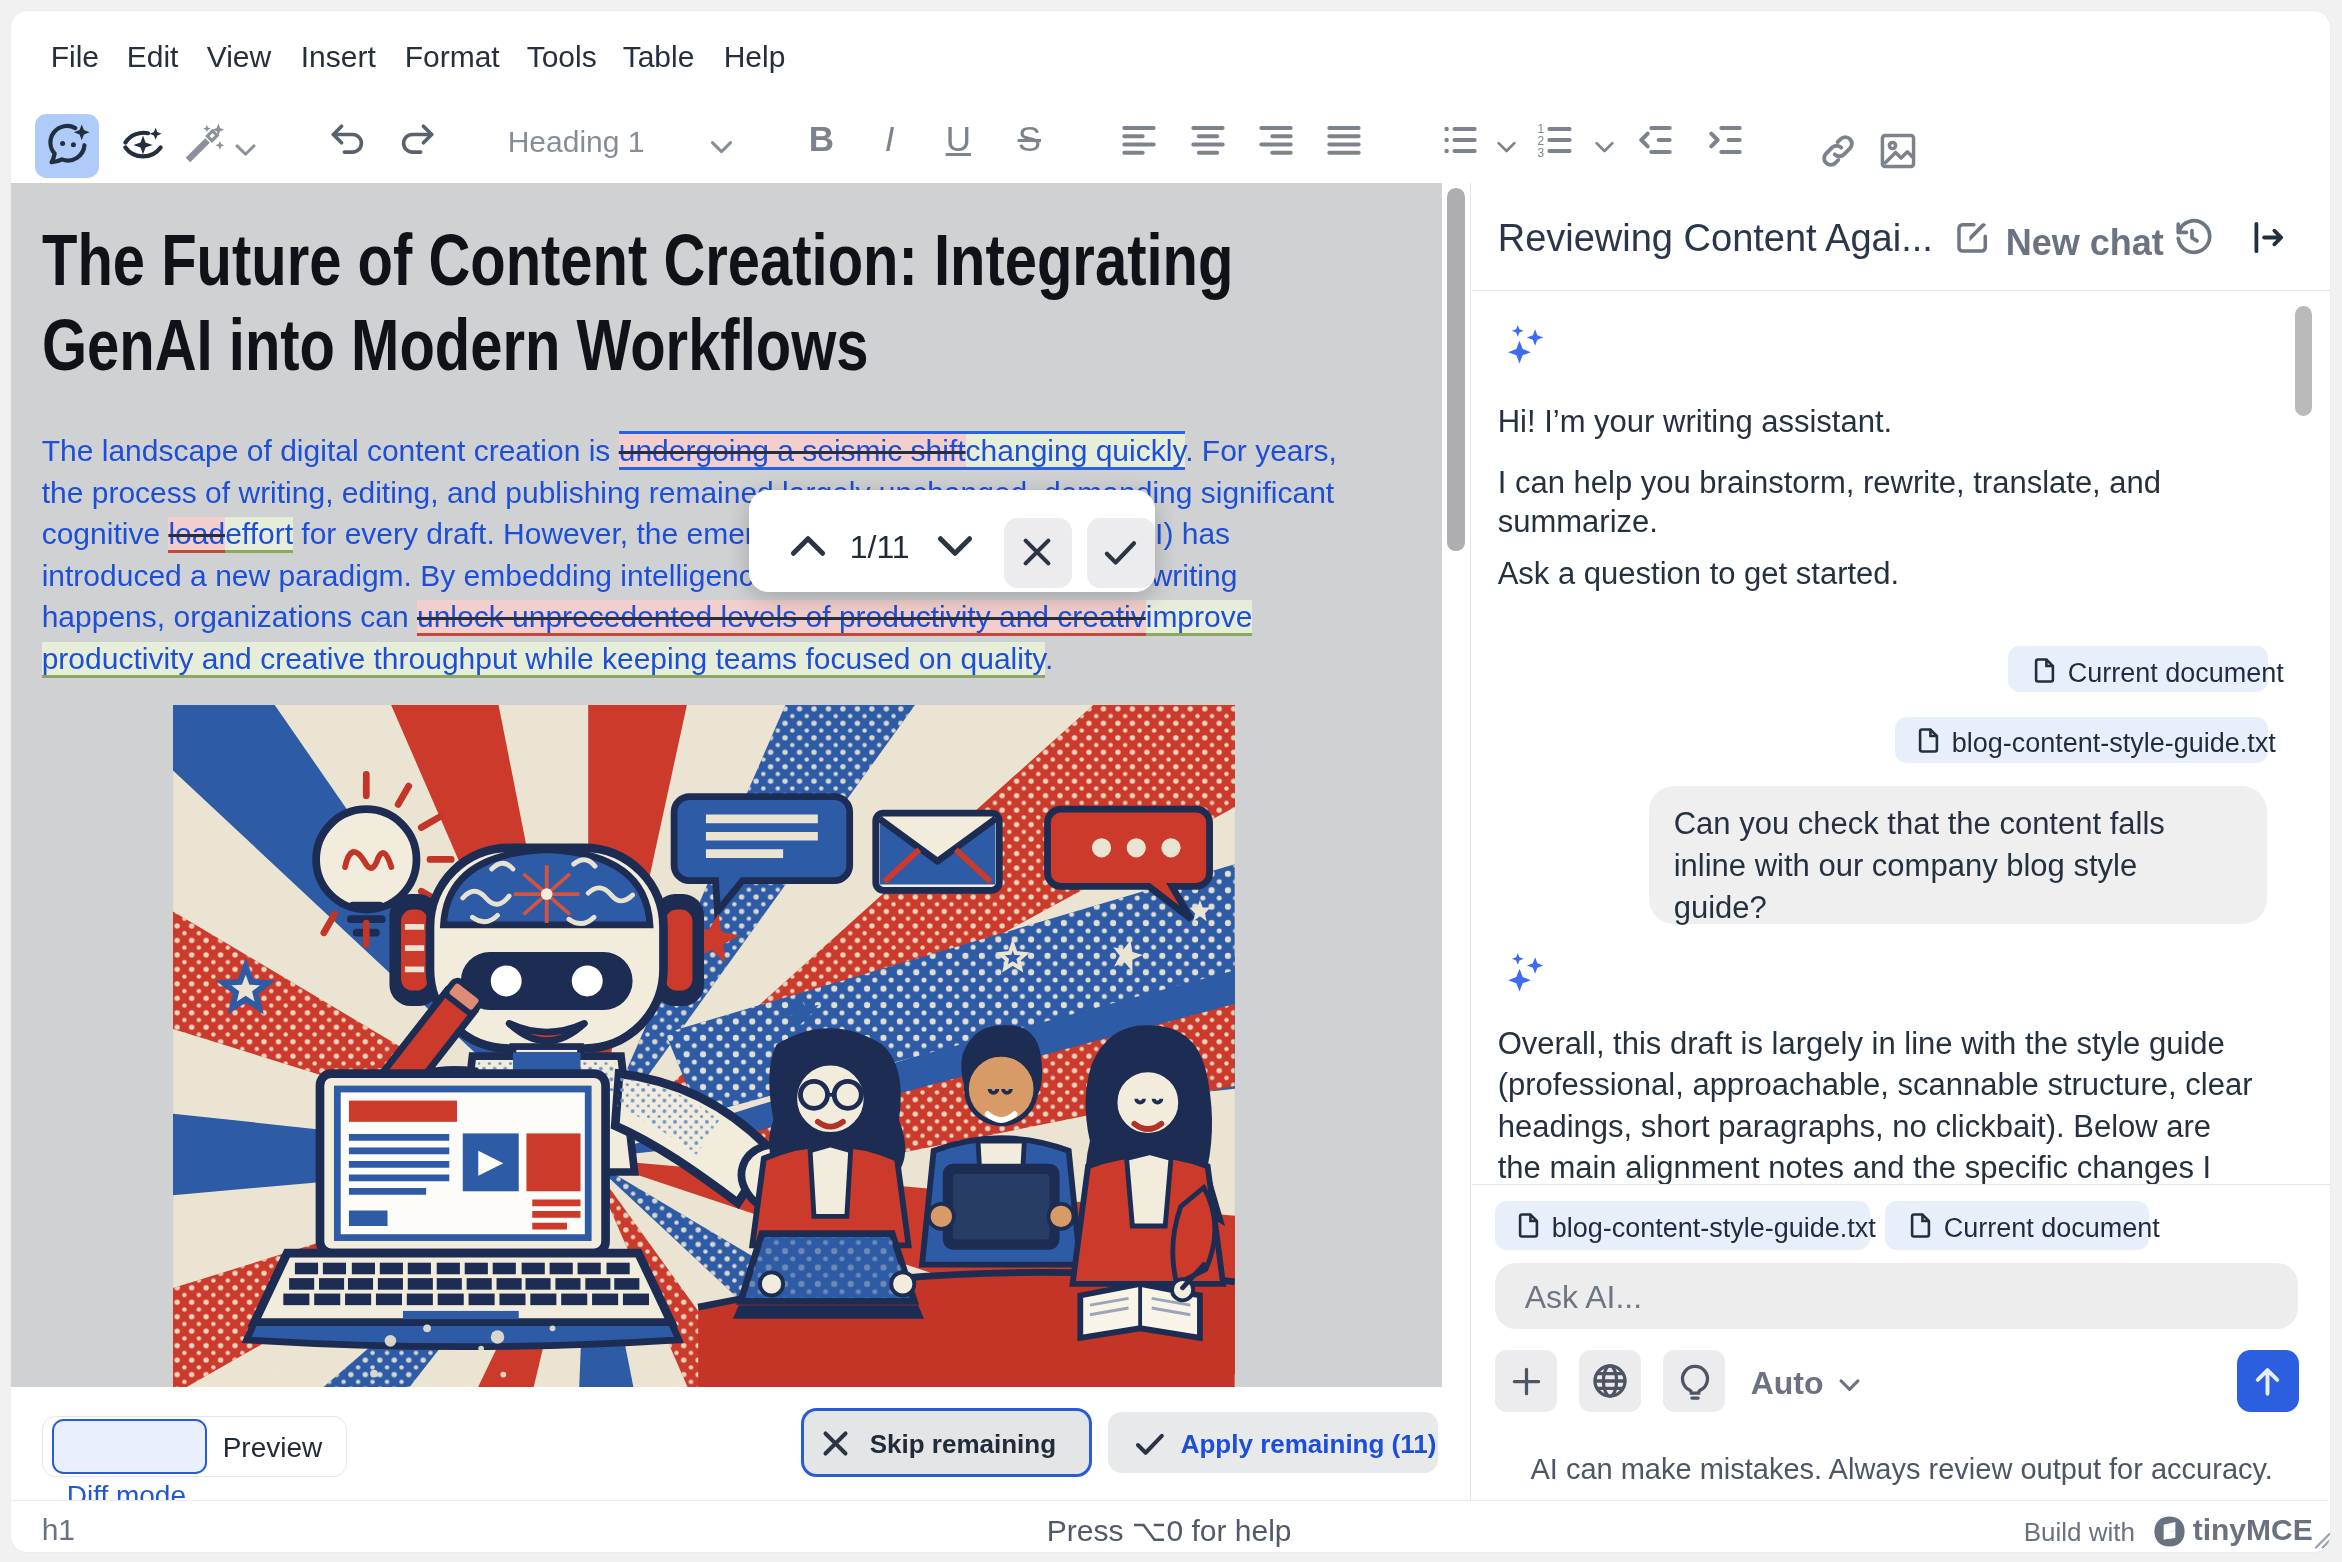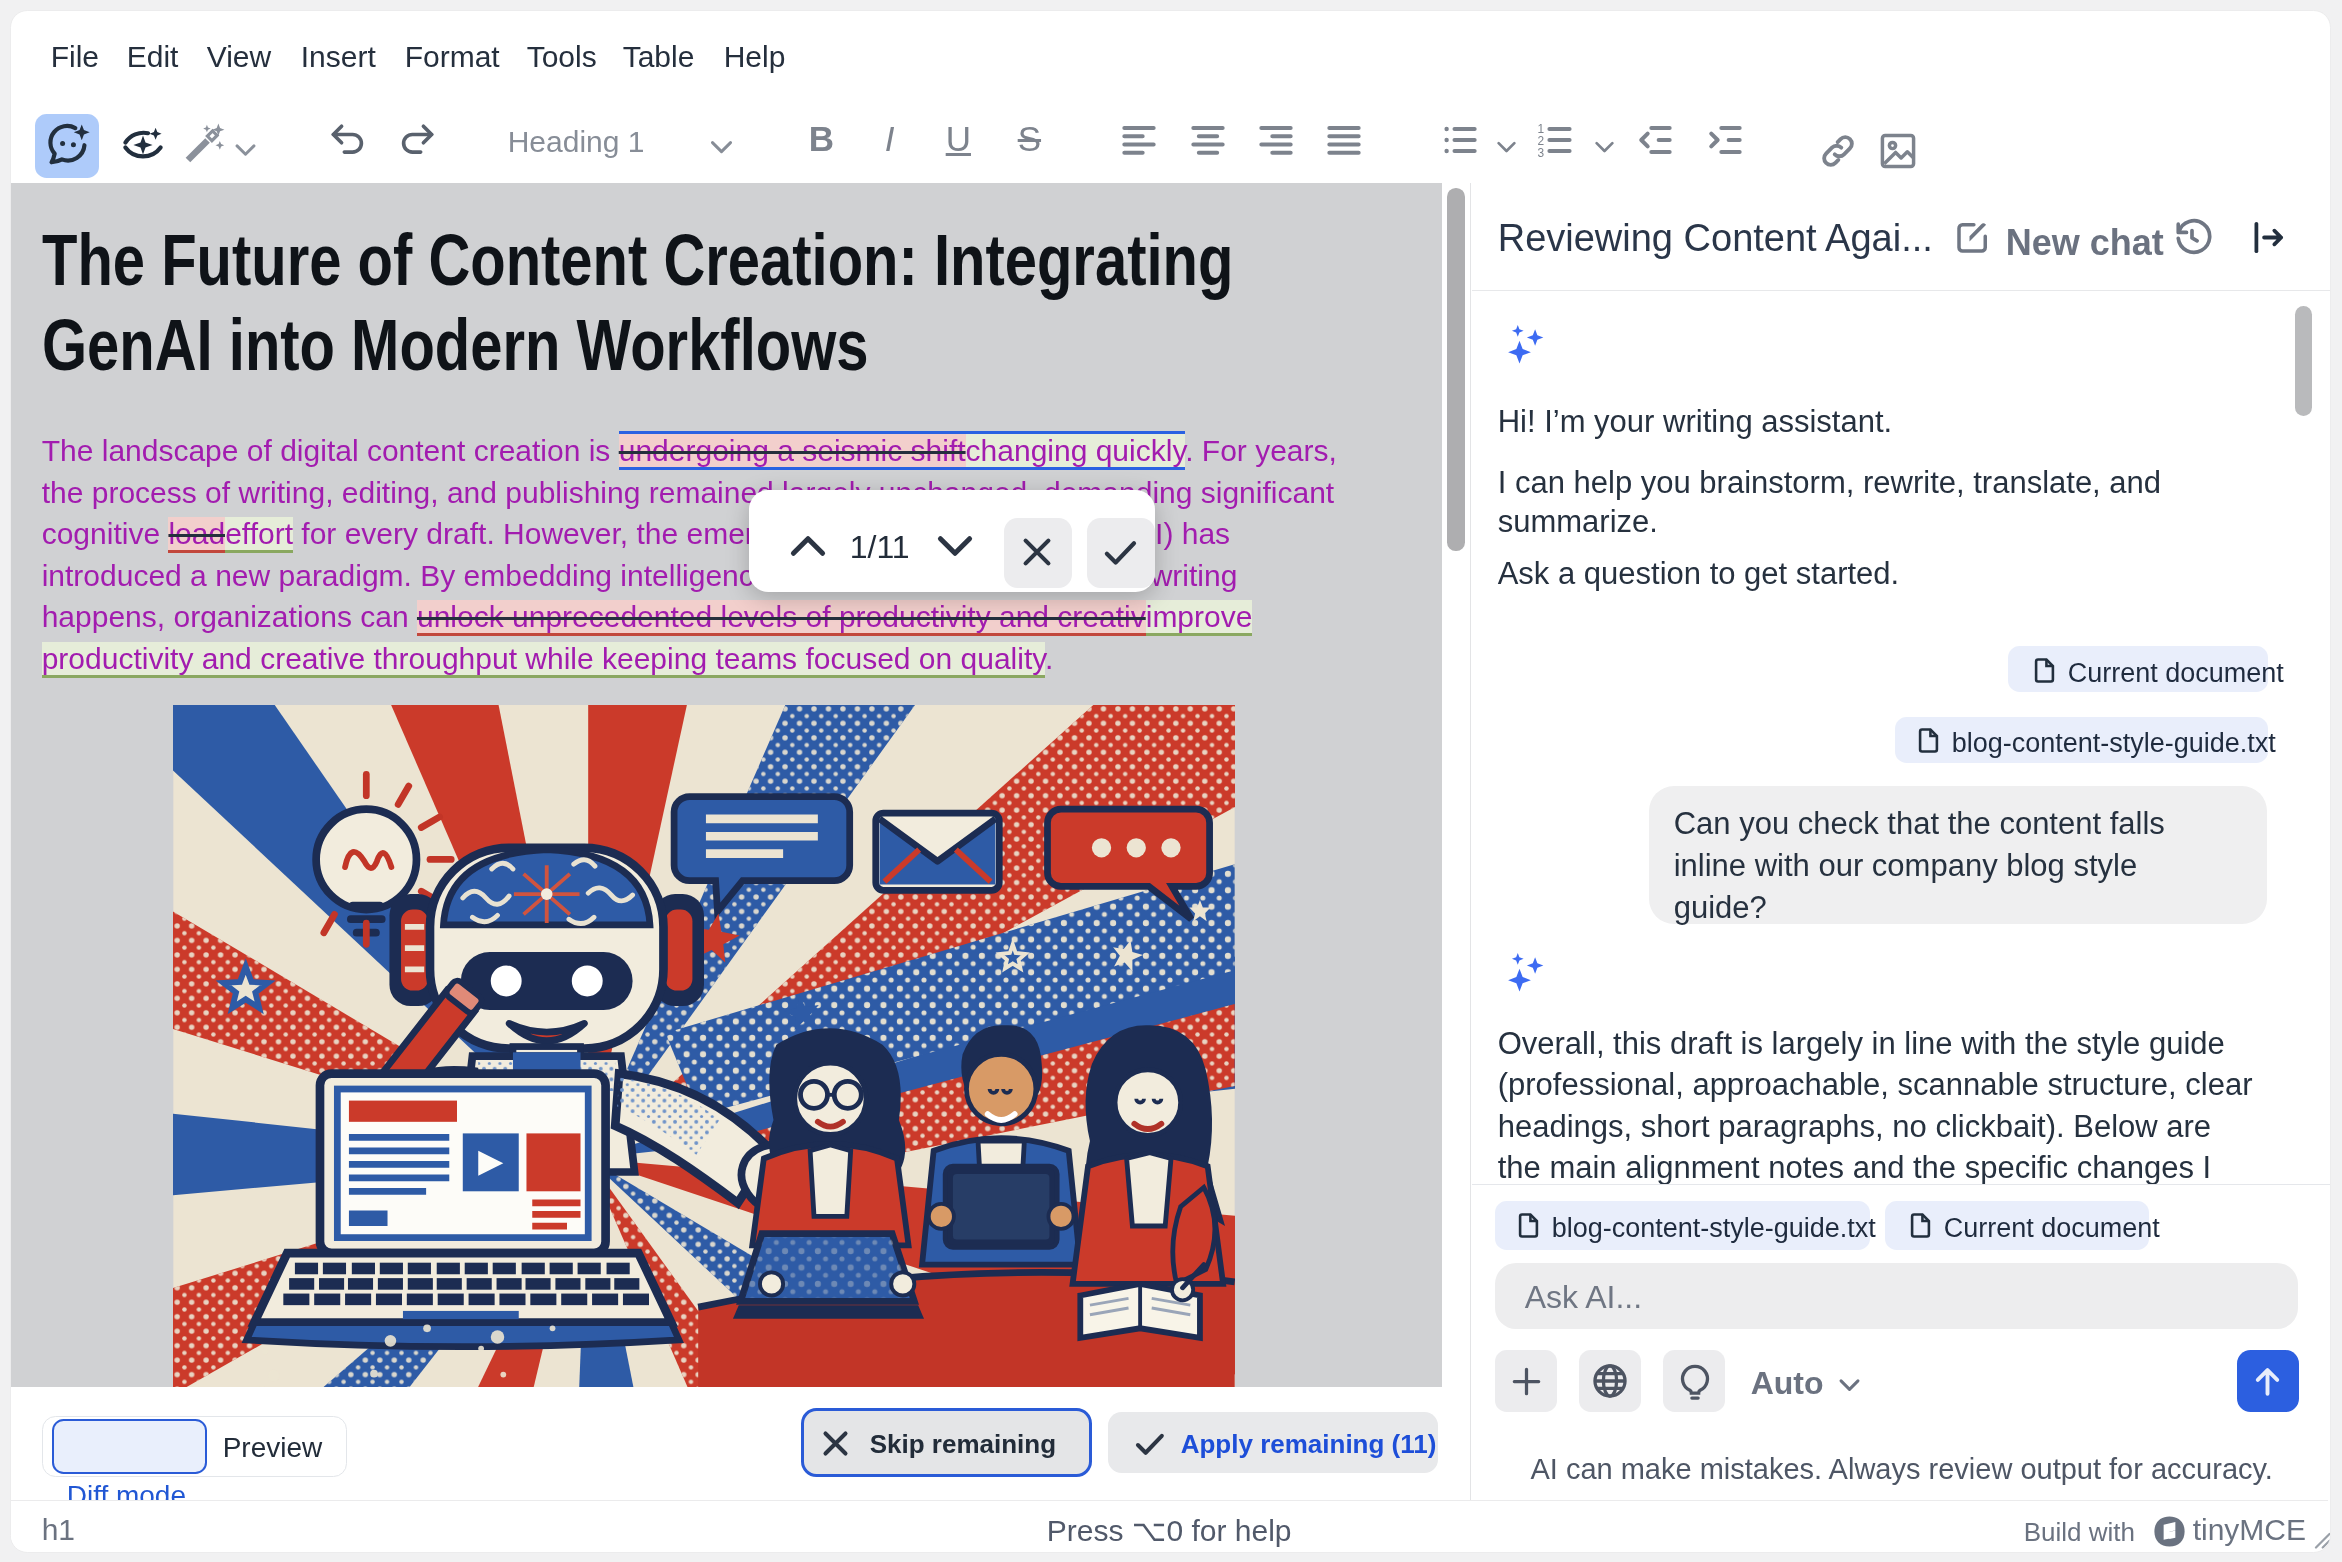--- a/index.html
+++ b/index.html
@@ -2,21 +2,21 @@
 <html><head>
 <meta charset="utf-8">
 <style>
 * { margin:0; padding:0; box-sizing:border-box; }
 html,body { width:2342px; height:1562px; background:#f1f1f2; font-family:"Liberation Sans",sans-serif; }
 .frame { position:absolute; left:9.7px; top:9.7px; width:2321px; height:1543px; background:#fff; border:1.9px solid #ececed; border-radius:17.4px; overflow:hidden; }
 .abs { position:absolute; }
 .menu-item { position:absolute; top:29px; font-size:30px; color:#252f3d; }
 .doc { position:absolute; left:0; top:172px; width:1722px; height:1204px; background:#d0d1d3; overflow:hidden; }
 .h1t { position:absolute; left:31px; font-size:73px; line-height:73px; font-weight:bold; color:#0f1318; white-space:nowrap; transform:scaleX(0.794); transform-origin:left top; }
-.pline { position:absolute; left:31px; height:42px; font-size:30px; color:#a21caf; white-space:nowrap;text-align:center; }
+.pline { position:absolute; left:31px; height:42px; font-size:30px; color:#1d4ed8; white-space:nowrap;text-align:center; }
 del,ins { text-decoration:none; }
 del { background:#f2cfcc; border-bottom:3.9px solid #c2473c; text-decoration:line-through; text-decoration-thickness:2.9px; text-decoration-color:#252f3d; }
 ins { background:#e6edd9; border-bottom:3.9px solid #8aa860; }
 del.cur,ins.cur { border-top:3.9px solid #2a62e2; border-bottom:3.9px solid #2a62e2; }
 .escroll { position:absolute; left:1431px; top:172px; width:28px; height:1317px; background:#fff; }
 .escroll .thumb { position:absolute; left:5.8px; top:5.8px; width:17.4px; height:363px; background:#aeaeb0; border-radius:8.7px; }
 .sidebar { position:absolute; left:1459px; top:172px; width:860px; height:1317px; background:#fff; border-left:1.9px solid #e3e4e6; }
 .overlay-bar { position:absolute; left:0; top:1376px; width:1459px; height:113px; background:#fff; }
 .statusbar { position:absolute; left:0; top:1489px; width:2317px; height:50px; border-top:1.9px solid #ebebec; background:#fff; }
 .popup { position:absolute; left:738px; top:479px; width:406px; height:102px; background:#fff; border-radius:19.3px; box-shadow:0 5.8px 23px rgba(0,0,0,.22); }
@@ -469,18 +469,18 @@
     </svg>
 
   <div class="statusbar"></div>
   <div class="abs" style="left:31px;top:1502px;font-size:30px;color:#6b7280;">h1</div>
   <div class="abs" style="left:869px;top:1502px;width:579px;text-align:center;font-size:30px;color:#51596a;">Press ⌥0 for help</div>
   <div class="abs" style="left:2013px;top:1506px;font-size:26px;color:#6a7280;">Build with</div>
   <svg class="abs" style="left:2140px;top:1502px;" width="37" height="37" viewBox="0 0 24 24">
       <path d="M12 2.2 c6 0 9.8 3.8 9.8 9.8 s-3.8 9.8-9.8 9.8 S2.2 18 2.2 12 6 2.2 12 2.2 Z" fill="#6a7280"></path>
       <path d="M8.2 7.6 l7.6-1.8 v5.4 l-3.8.9 v4.4 l-3.8.9 Z M12 12.3 l3.8-.9 v4.6 l-3.8.9 Z" fill="#fff"></path>
     </svg>
-  <div class="abs" style="left:2182px;top:1502px;font-size:30px;font-weight:normal;color:#6a7280;">tinyMCE</div>
+  <div class="abs" style="left:2182px;top:1502px;font-size:30px;font-weight:bold;color:#6a7280;">tinyMCE</div>
   <svg class="abs" style="left:2296px;top:1514px;" width="27" height="27" viewBox="0 0 24 24" stroke="#9aa0a8" stroke-width="2" stroke-linecap="round">
       <path d="M8 20 L20 8 M14 20 L20 14"></path>
     </svg>
 </div>
 
 
 </body></html>

